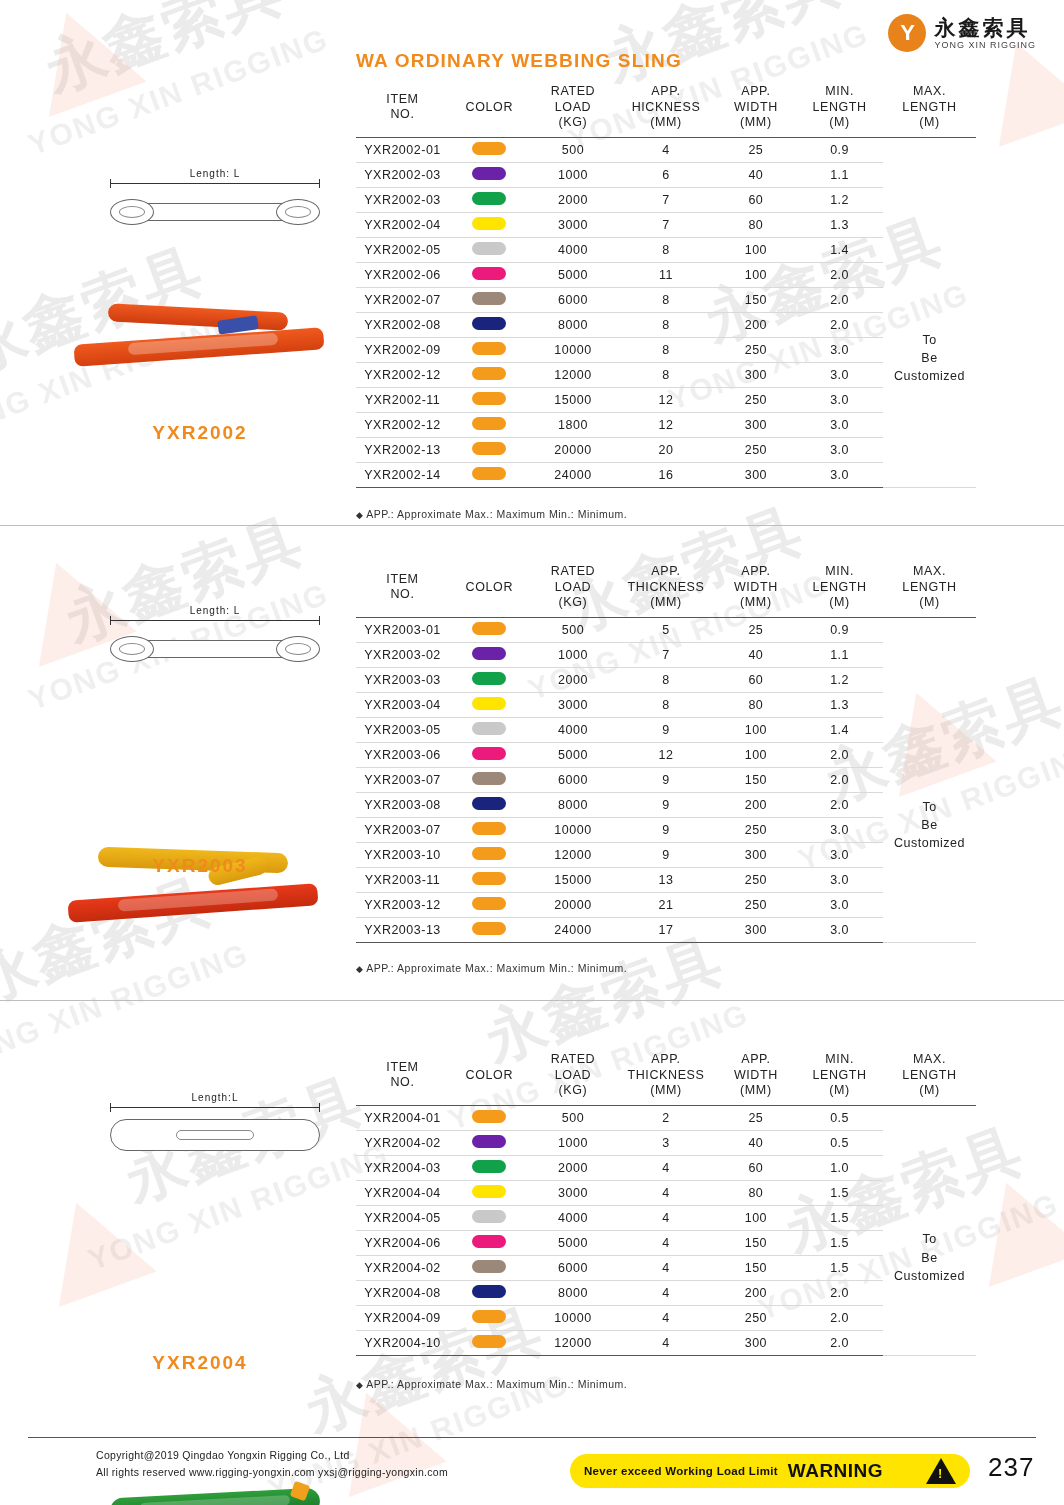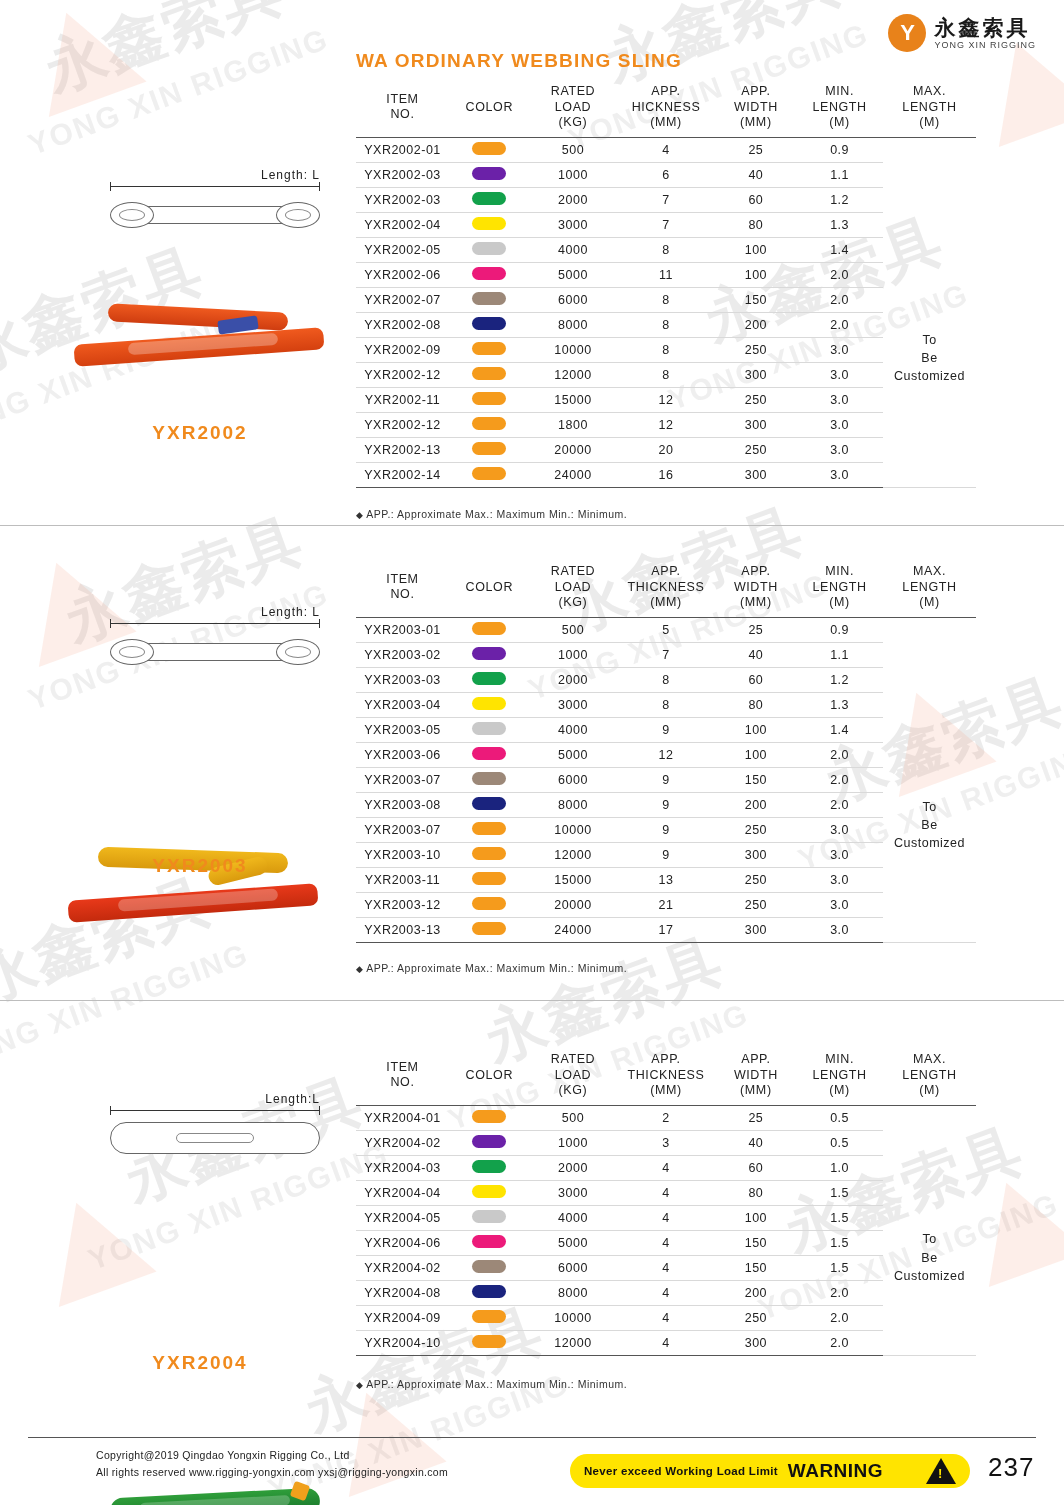--- a/index.html
+++ b/index.html
@@ -90,21 +90,21 @@
   }
 
   .note {
     position:absolute;
     font-size:10.5px; color:#333; letter-spacing:0.5px;
   }
   .note .dia { font-size:9px; }
 
   
   .art { position:absolute; }
-  .lenlabel { font-size:12px; letter-spacing:1px; text-align:right; color:#222; }
+  .lenlabel { font-size:10px; letter-spacing:1px; text-align:center; color:#222; }
   .arrowline { position:relative; height:10px; }
   .arrowline .bar { position:absolute; top:4px; left:0; right:0; height:1px; background:#333; }
   .arrowline .cap { position:absolute; top:0; width:1px; height:9px; background:#333; }
 
   .flat-sling { position:relative; height:46px; }
   .flat-sling .body {
     position:absolute; left:34px; right:34px; top:14px; height:18px;
     background:#fff; border:1.2px solid #666;
   }
   .flat-sling .eye {

